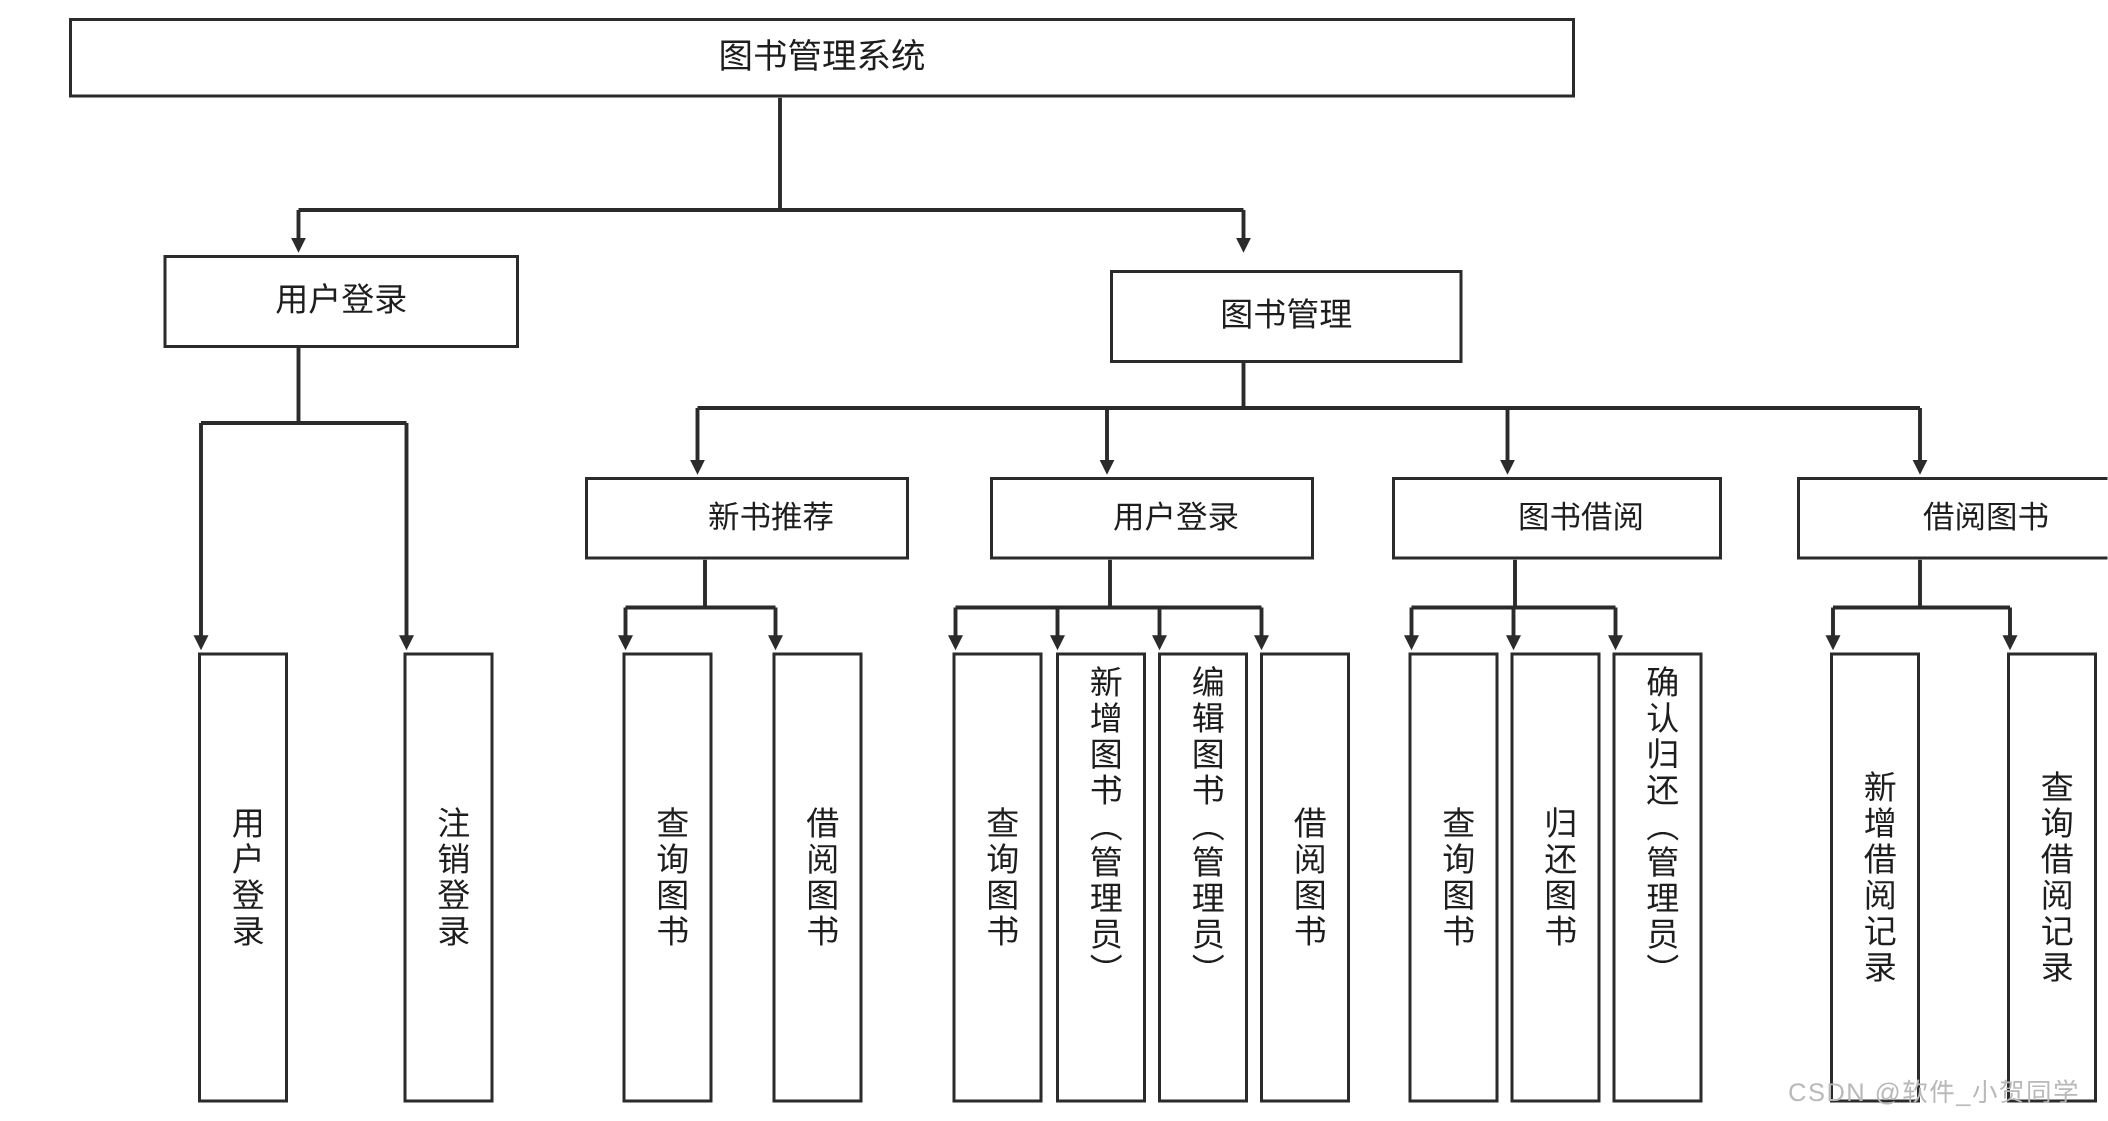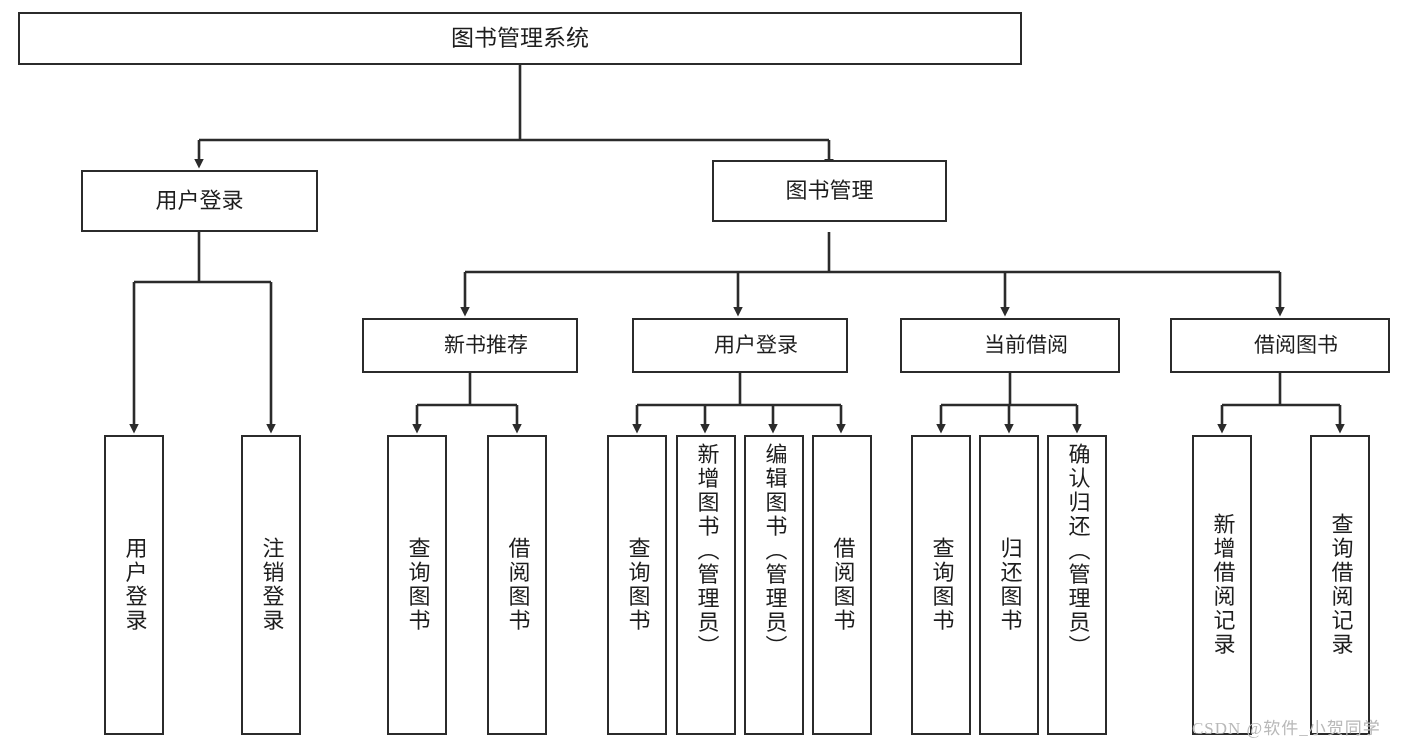--- a/index.html
+++ b/index.html
@@ -21,20 +21,21 @@
     box-sizing:border-box;
     background:#ffffff;
     border:2px solid #2b2b2b;
     color:#1d1d1d;
     display:flex;
     align-items:center;
     justify-content:center;
     text-align:center;
     line-height:1.05;
     z-index:2;
+    margin-left:28px;
   }
   .node.root{font-size:23px;}
   .node.lvl1{font-size:22px;}
   .node.lvl2{font-size:21px;padding-left:32px;}
 
   
   .node.leaf{
     font-size:22px;
     writing-mode:vertical-rl;
     text-orientation:upright;
@@ -47,21 +48,21 @@
   
   .node.leaf.top{justify-content:flex-start;}
 
   .watermark{
     position:absolute;
     font-size:17px;
     color:#b9b9b9;
     letter-spacing:1px;
     white-space:nowrap;
     z-index:3;
-    font-family:Liberation Serif, serif;
+    font-family:Liberation Sans, sans-serif;
   }
 </style>
 </head>
 <body>
 
 <div id="canvas">
 
   <svg id="wires" viewBox="0 0 1405 747" xmlns="http://www.w3.org/2000/svg">
     <defs>
       <marker id="arw" markerWidth="11" markerHeight="11" refX="1.5" refY="5" orient="auto" markerUnits="userSpaceOnUse">
@@ -108,25 +109,25 @@
       <path d="M1280,373 L1280,405"></path>
       <path d="M1222,405 L1340,405"></path>
       <path d="M1222,405 L1222,425" marker-end="url(#arw)"></path>
       <path d="M1340,405 L1340,425" marker-end="url(#arw)"></path>
     </g>
   </svg>
 
   <div class="node root" style="left:18px;top:12px;width:1004px;height:53px;">图书管理系统</div>
 
   <div class="node lvl1" style="left:81px;top:170px;width:237px;height:62px;">用户登录</div>
-  <div class="node lvl1" style="left:712px;top:160px;width:235px;height:62px;">图书管理</div>
+  <div class="node lvl1" style="left:712px;top:180px;width:235px;height:62px;">图书管理</div>
 
   <div class="node lvl2" style="left:362px;top:318px;width:216px;height:55px;">新书推荐</div>
   <div class="node lvl2" style="left:632px;top:318px;width:216px;height:55px;">用户登录</div>
-  <div class="node lvl2" style="left:900px;top:318px;width:220px;height:55px;">当前借阅</div>
+  <div class="node lvl2" style="left:900px;top:318px;width:220px;height:55px;">图书借阅</div>
   <div class="node lvl2" style="left:1170px;top:318px;width:220px;height:55px;">借阅图书</div>
 
   <div class="node leaf" style="left:104px;top:435px;width:60px;height:300px;">用户登录</div>
   <div class="node leaf" style="left:241px;top:435px;width:60px;height:300px;">注销登录</div>
 
   <div class="node leaf" style="left:387px;top:435px;width:60px;height:300px;">查询图书</div>
   <div class="node leaf" style="left:487px;top:435px;width:60px;height:300px;">借阅图书</div>
 
   <div class="node leaf" style="left:607px;top:435px;width:60px;height:300px;">查询图书</div>
   <div class="node leaf top" style="left:676px;top:435px;width:60px;height:300px;">新增图书（管理员）</div>

